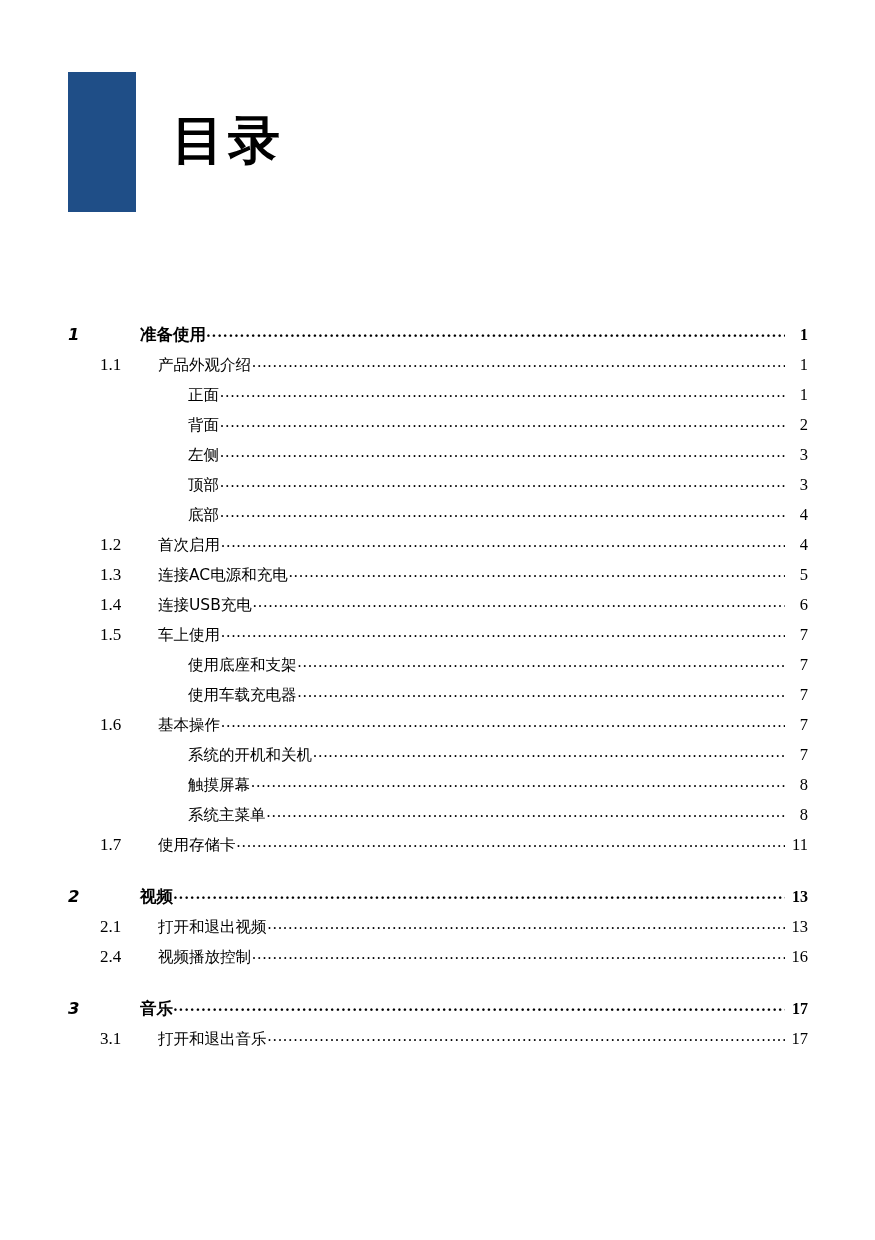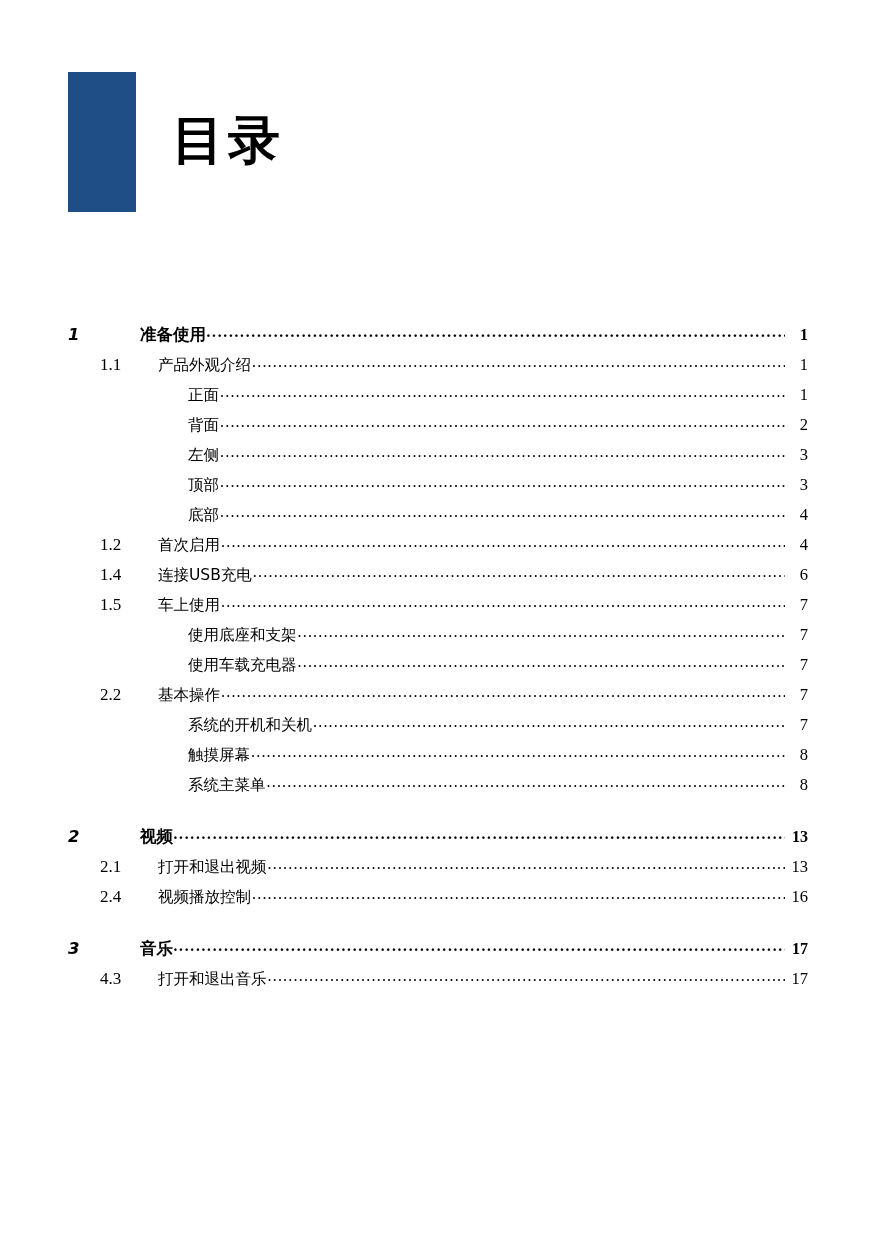--- a/index.html
+++ b/index.html
@@ -221,20 +221,26 @@
           <span class="leader"></span>
           <span class="pg">4</span>
         </div>
         <div class="row lvl2">
           <span class="num">1.2</span>
           <span class="label">首次启用</span>
           <span class="leader"></span>
           <span class="pg">4</span>
         </div>
         <div class="row lvl2">
+          <span class="num">1.3</span>
+          <span class="label">连接AC电源和充电</span>
+          <span class="leader"></span>
+          <span class="pg">5</span>
+        </div>
+        <div class="row lvl2">
           <span class="num">1.4</span>
           <span class="label">连接USB充电</span>
           <span class="leader"></span>
           <span class="pg">6</span>
         </div>
         <div class="row lvl2">
           <span class="num">1.5</span>
           <span class="label">车上使用</span>
           <span class="leader"></span>
           <span class="pg">7</span>
@@ -245,21 +251,21 @@
           <span class="leader"></span>
           <span class="pg">7</span>
         </div>
         <div class="row lvl3">
           <span class="num"></span>
           <span class="label">使用车载充电器</span>
           <span class="leader"></span>
           <span class="pg">7</span>
         </div>
         <div class="row lvl2">
-          <span class="num">2.2</span>
+          <span class="num">1.6</span>
           <span class="label">基本操作</span>
           <span class="leader"></span>
           <span class="pg">7</span>
         </div>
         <div class="row lvl3">
           <span class="num"></span>
           <span class="label">系统的开机和关机</span>
           <span class="leader"></span>
           <span class="pg">7</span>
         </div>
@@ -267,20 +273,26 @@
           <span class="num"></span>
           <span class="label">触摸屏幕</span>
           <span class="leader"></span>
           <span class="pg">8</span>
         </div>
         <div class="row lvl3">
           <span class="num"></span>
           <span class="label">系统主菜单</span>
           <span class="leader"></span>
           <span class="pg">8</span>
+        </div>
+        <div class="row lvl2">
+          <span class="num">1.7</span>
+          <span class="label">使用存储卡</span>
+          <span class="leader"></span>
+          <span class="pg">11</span>
         </div>
       </div>
       <div class="toc-gap"></div>
       <div class="toc-group">
         <div class="row lvl1">
           <span class="num">2</span>
           <span class="label">视频</span>
           <span class="leader"></span>
           <span class="pg">13</span>
         </div>
@@ -299,21 +311,21 @@
       </div>
       <div class="toc-gap"></div>
       <div class="toc-group">
         <div class="row lvl1">
           <span class="num">3</span>
           <span class="label">音乐</span>
           <span class="leader"></span>
           <span class="pg">17</span>
         </div>
         <div class="row lvl2">
-          <span class="num">4.3</span>
+          <span class="num">3.1</span>
           <span class="label">打开和退出音乐</span>
           <span class="leader"></span>
           <span class="pg">17</span>
         </div>
       </div>
     </div>
 
   <div class="footer-rule"></div>
   <div class="footer-page">i</div>
 

